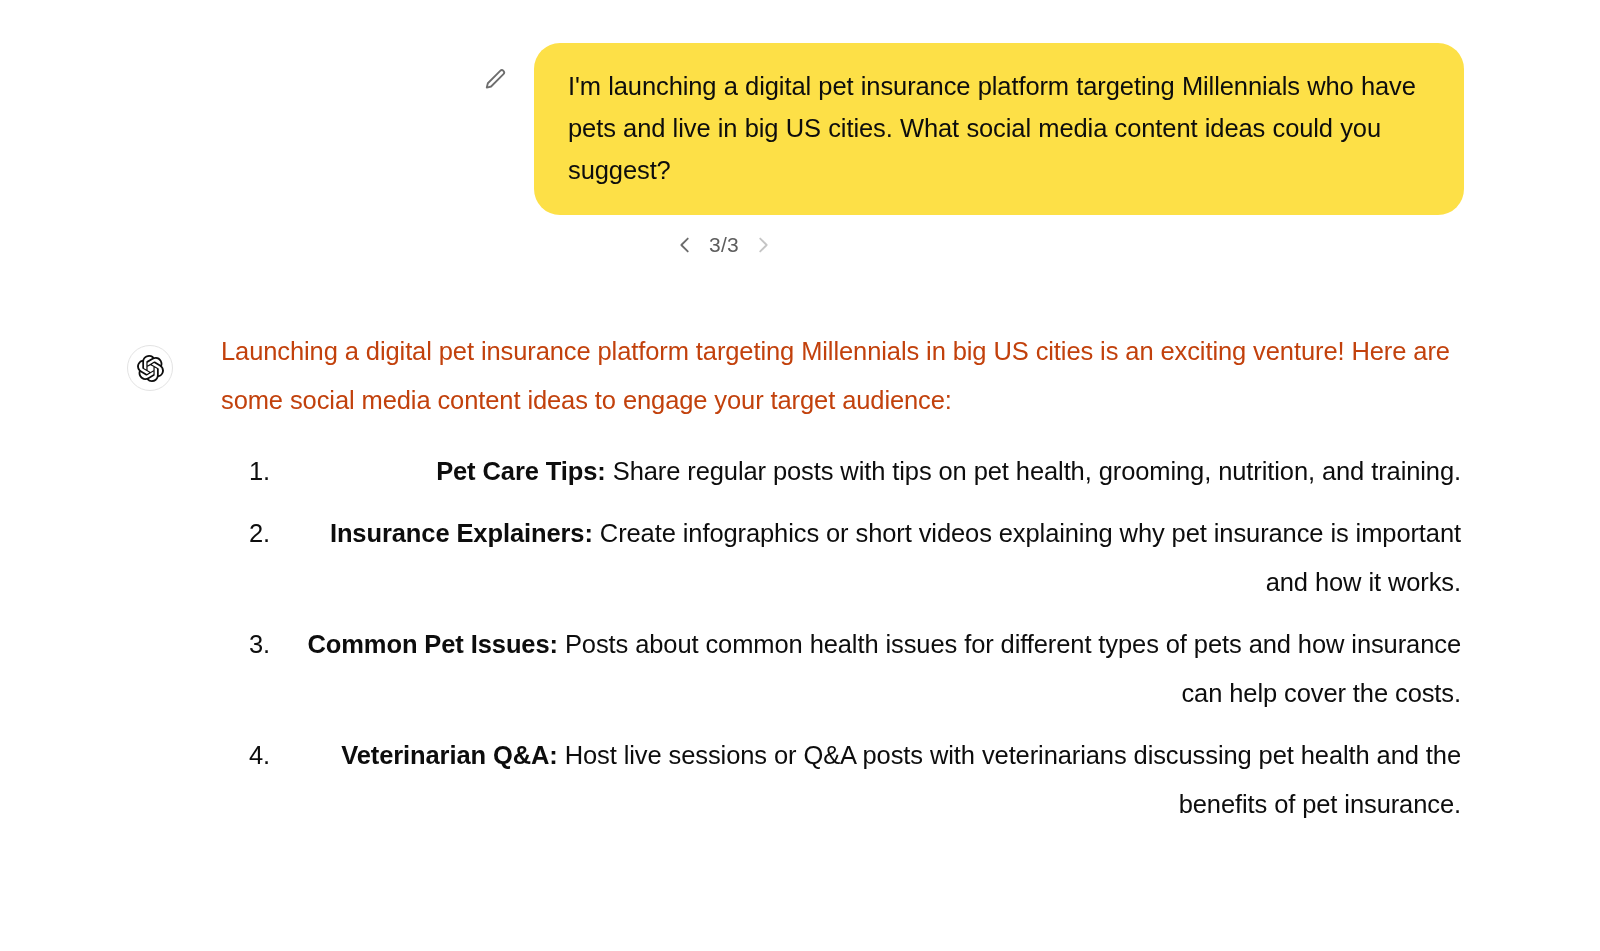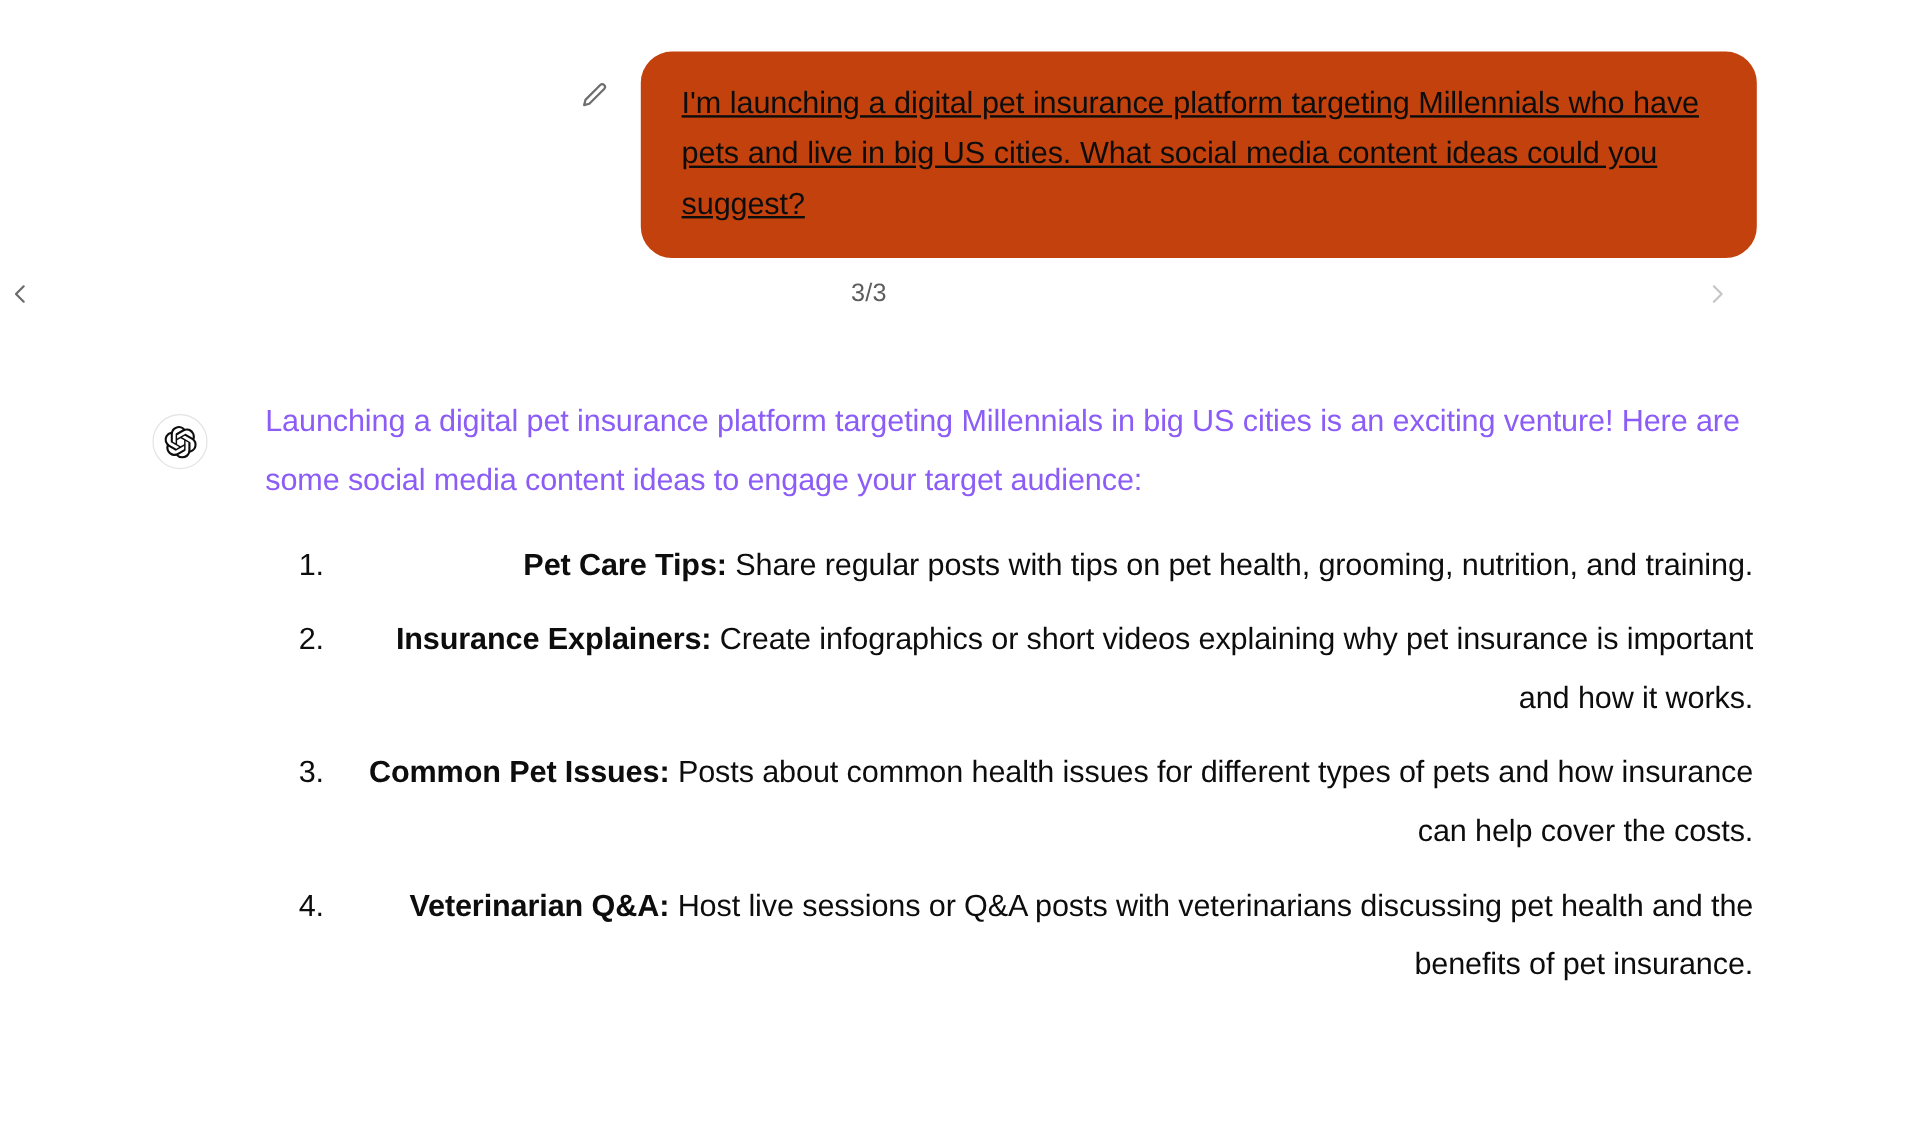--- a/index.html
+++ b/index.html
@@ -41,45 +41,44 @@
     align-items: center;
     justify-content: center;
     margin-top: 20px;
     margin-right: 22px;
     flex: 0 0 auto;
     cursor: pointer;
   }
   .edit-icon-btn svg { display: block; }
 
   .user-bubble {
-    background: #c2410c;
+    background: #fde047;
     border-radius: 26px;
     padding: 22px 34px 24px 34px;
     max-width: 930px;
     box-sizing: border-box;
     width: 930px;
-    text-decoration: underline;
   }
   .user-bubble p {
     margin: 0;
     font-size: 25.5px;
     line-height: 42px;
     color: #0d0d0d;
     letter-spacing: -0.1px;
     word-spacing: 0.3px;
   }
 
   
   .pagination {
     position: absolute;
     top: 228px;
     left: 0;
     width: 1448px;
     display: flex;
-    justify-content: space-between;
+    justify-content: center;
     align-items: center;
     gap: 4px;
   }
   .pager-btn {
     width: 34px;
     height: 34px;
     display: flex;
     align-items: center;
     justify-content: center;
     cursor: pointer;
@@ -118,21 +117,21 @@
 
   .assistant-body {
     margin-left: 48px;
     width: 1240px;
     margin-top: -18px;
   }
   .assistant-body p.intro {
     margin: 0;
     font-size: 25.5px;
     line-height: 49px;
-    color: #8b5cf6;
+    color: #c2410c;
     letter-spacing: -0.1px;
   }
   .assistant-body h3 {
     margin: 40px 0 0 0;
     font-size: 29px;
     line-height: 38px;
     font-weight: 700;
     color: #0d0d0d;
     letter-spacing: -0.2px;
   }

